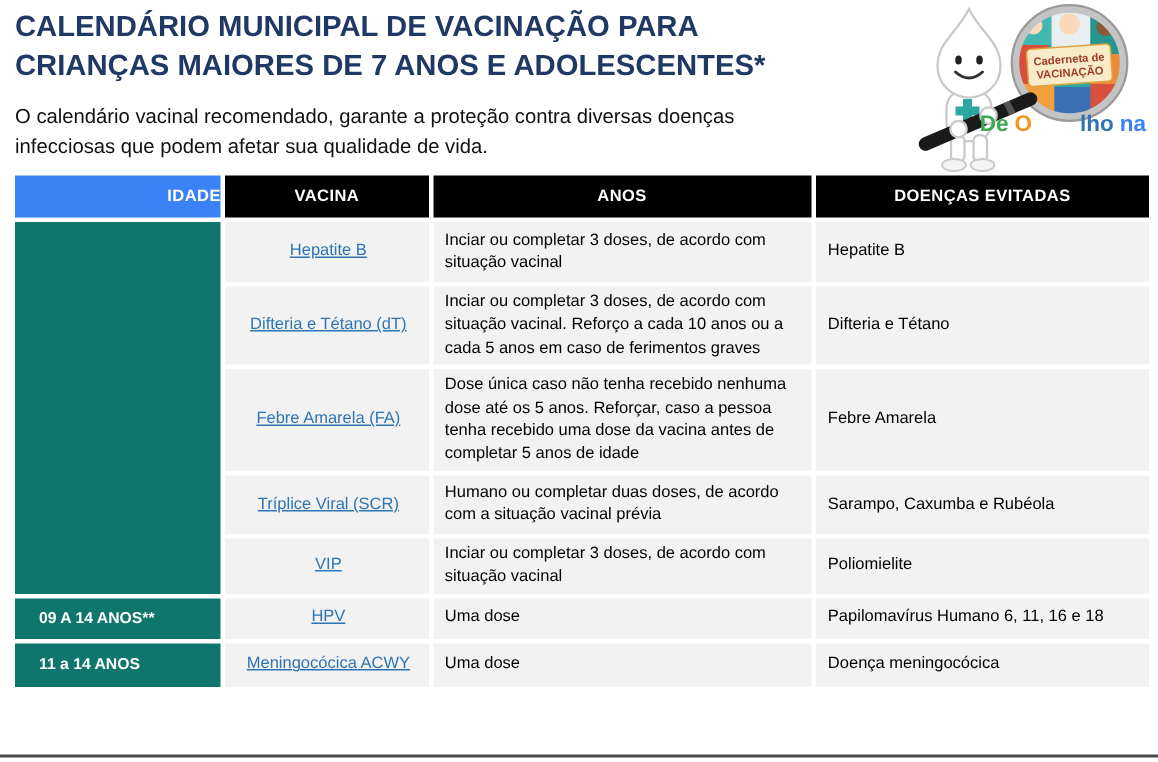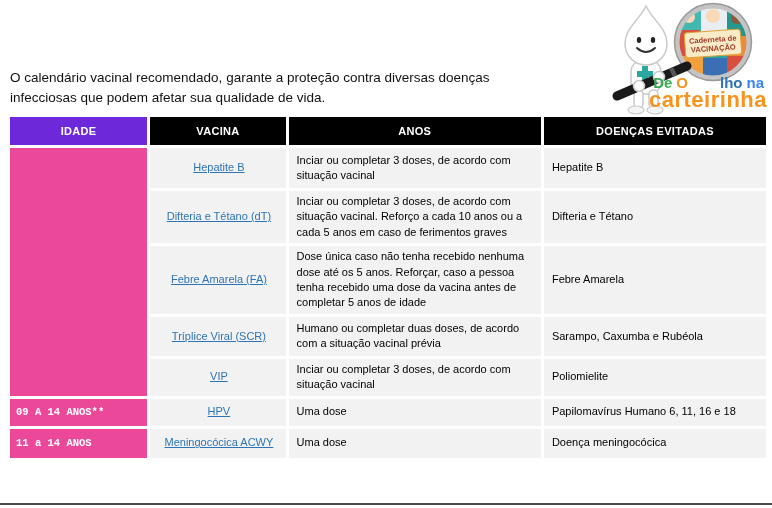--- a/index.html
+++ b/index.html
@@ -23,41 +23,45 @@
   .logo-line1 .na  { color:#3b82f6; margin-left:4px; }
   .logo-line2 { position:absolute; right:5px; top:87px; font-size:22px; font-weight:bold;
                 color:#F7941E; letter-spacing:0.5px; white-space:nowrap; }
   
   table.vax { position:absolute; left:7px; top:114px; border-collapse:separate;
               border-spacing:3px; table-layout:fixed; width:762px; }
   col.c-idade { width:136px; } col.c-vacina { width:134px; }
   col.c-dose { width:250px; } col.c-doencas { width:220px; }
   th { background:#000000; color:#fff; font-size:11px; font-weight:bold;
        text-align:center; letter-spacing:0.3px; }
-  th.h-idade { background:#6d28d9; }
+  th.h-idade { background:#3b82f6;text-align:right; }
   tr.rh { height:28px; }
   td { background:#F2F2F2; color:#000; font-size:11px; vertical-align:middle;
        line-height:1.4; padding:3px 6px 3px 8px; }
-  td.idade { background:#ec4899; color:#fff; font-weight:bold; font-size:10.5px;
-             padding-left:6px;font-family:Liberation Mono, monospace; }
+  td.idade { background:#0f766e; color:#fff; font-weight:bold; font-size:10.5px;
+             padding-left:16px; }
   td.vacina { text-align:center; }
   td.vacina a { color:#2E74B5; text-decoration:underline; cursor:pointer; }
   tr.r1{height:40px} tr.r2{height:52px} tr.r3{height:62px} tr.r4{height:39px}
   tr.r5{height:32px} tr.r6{height:27px} tr.r7{height:29px}
   
   .notes { position:absolute; left:10px; top:455px; width:754px;
            font-size:11.5px; color:#000; line-height:1.45; }
   .bottom-line { position:absolute; left:0; top:503px; width:772px; height:2px;
                  background:#4a4a4a; }
 </style>
 </head>
 <body>
 
 <div class="page">
 
+  <div class="title">
+    <div>CALENDÁRIO MUNICIPAL DE VACINAÇÃO PARA</div>
+    <div>CRIANÇAS MAIORES DE 7 ANOS E ADOLESCENTES*</div>
+  </div>
 
   <div class="subtitle">O calendário vacinal recomendado, garante a proteção contra diversas doenças infecciosas que podem afetar sua qualidade de vida.</div>
 
   <div class="logo">
     <svg width="175" height="118" viewBox="0 0 175 118">
 
       <defs>
           <clipPath id="magclip">
             <circle cx="116" cy="42" r="36"></circle>
           </clipPath>
@@ -100,21 +104,20 @@
 
         <line x1="90" y1="66" x2="20" y2="96" stroke="#1a1a1a" stroke-width="9" stroke-linecap="round"></line>
         <line x1="78" y1="71" x2="74" y2="73" stroke="#555" stroke-width="9" stroke-linecap="butt"></line>
         <circle cx="62" cy="77" r="5.5" fill="#ffffff" stroke="#c9c9c9" stroke-width="1.5"></circle>
         <circle cx="42" cy="86" r="5.5" fill="#ffffff" stroke="#c9c9c9" stroke-width="1.5"></circle>
       </g>
     </svg>
     <div class="logo-line1">
       <span class="de">De</span><span class="o">O</span><span class="lho">lho</span><span class="na">na</span>
     </div>
-    <div class="logo-line2">carteirinha</div>
   </div>
 
   <table class="vax">
     <colgroup>
       <col class="c-idade">
         <col class="c-vacina">
         <col class="c-dose">
         <col class="c-doencas">
     </colgroup>
     <thead>

